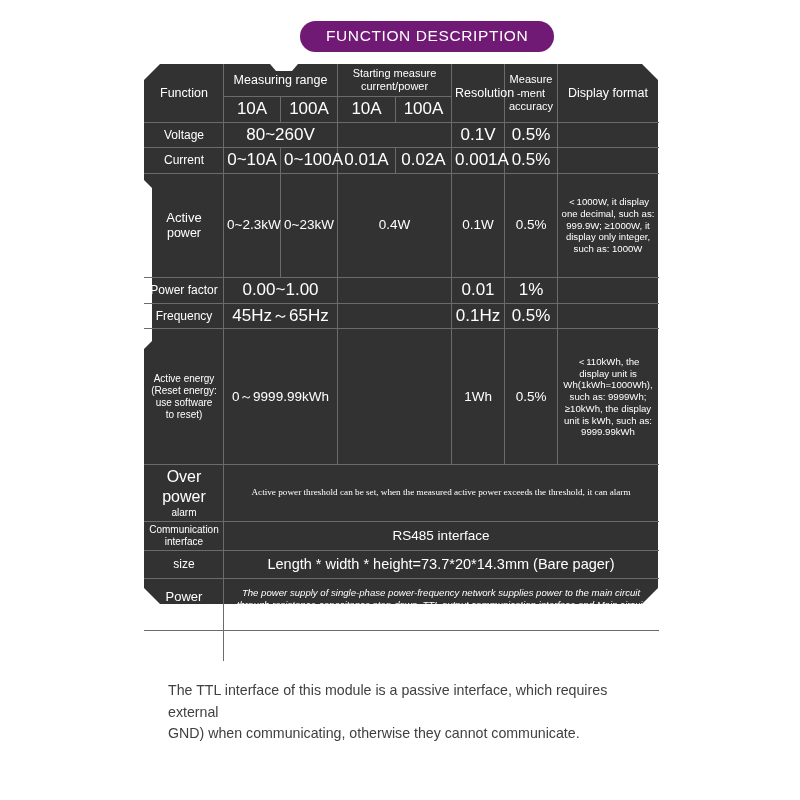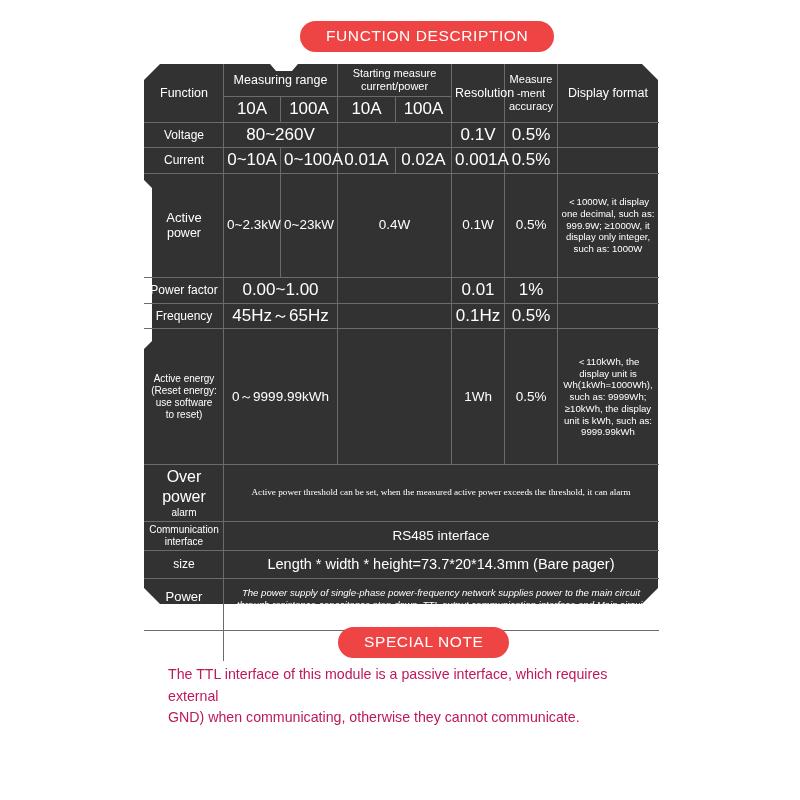--- a/index.html
+++ b/index.html
@@ -14,21 +14,21 @@
     font-family: "Liberation Sans", sans-serif;
     color: #1c1c1c;
     -webkit-font-smoothing: antialiased;
   }
 
   .page { position: relative; width: 800px; height: 800px; }
 
   
   .badge {
     position: absolute;
-    background: #ef4444;
+    background: #701a75;
     color: #ffffff;
     border-radius: 999px;
     font-size: 15.5px;
     letter-spacing: 0.6px;
     text-align: center;
     line-height: 1;
     padding: 7px 26px 8px;
     white-space: nowrap;
   }
   #badge-function { left: 300px; top: 21px; }
@@ -110,25 +110,25 @@
     padding: 4px 6px;
     font-style: italic;
   }
   .big-label { font-size: 13px; }
   .dim-label { font-size: 12.5px; }
 
   
   .note-body {
     position: absolute;
     left: 168px;
-    top: 664px;
+    top: 680px;
     width: 490px;
     font-size: 14.2px;
     line-height: 1.52;
-    color: #be185d;
+    color: #404040;
   }
   .note-body p { margin: 0; }
 </style>
 </head>
 <body>
 
 <div class="page">
 
   <div class="badge" id="badge-function">FUNCTION DESCRIPTION</div>
 
@@ -266,20 +266,19 @@
         <td class="rowlabel-sm">
           <div style="font-size:10.5px">working</div>
           <div>temperature</div>
         </td>
         <td colspan="7" class="val-lg">-20℃~+60℃</td>
       </tr>
     </tbody>
       </table>
   </div>
 
-  <div class="badge" id="badge-note">SPECIAL NOTE</div>
 
   <div class="note-body">
     <p>The TTL interface of this module is a passive interface, which requires external</p>
     <p>GND) when communicating, otherwise they cannot communicate.</p>
   </div>
 
 </div>
 
 </body></html>

